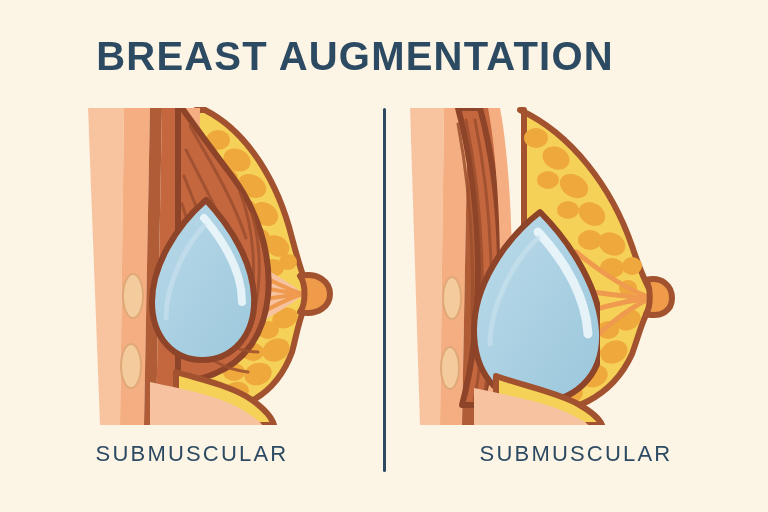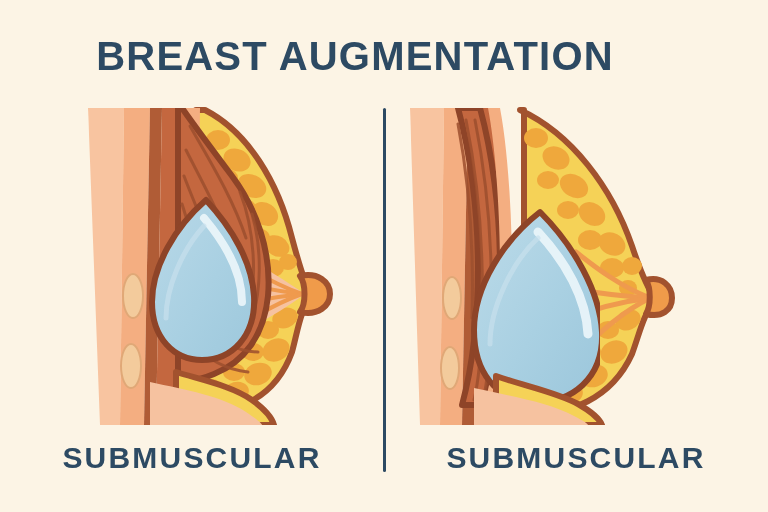--- a/index.html
+++ b/index.html
@@ -30,22 +30,22 @@
     font-weight: bold;
     letter-spacing: 1.2px;
     color: #2d4a63;
     font-family: "Liberation Sans", sans-serif;
   }
   .panel-label {
     position: absolute;
     top: 441px;
     width: 384px;
     text-align: center;
-    font-size: 30px;
-    font-weight: bold;
+    font-size: 22px;
+    font-weight: normal;
     letter-spacing: 2.2px;
     color: #2d4a63;
     font-family: "Liberation Sans", sans-serif;
   }
   #label-left { left: 0; }
   #label-right { left: 384px; }
   #divider {
     position: absolute;
     left: 383px;
     top: 108px;

